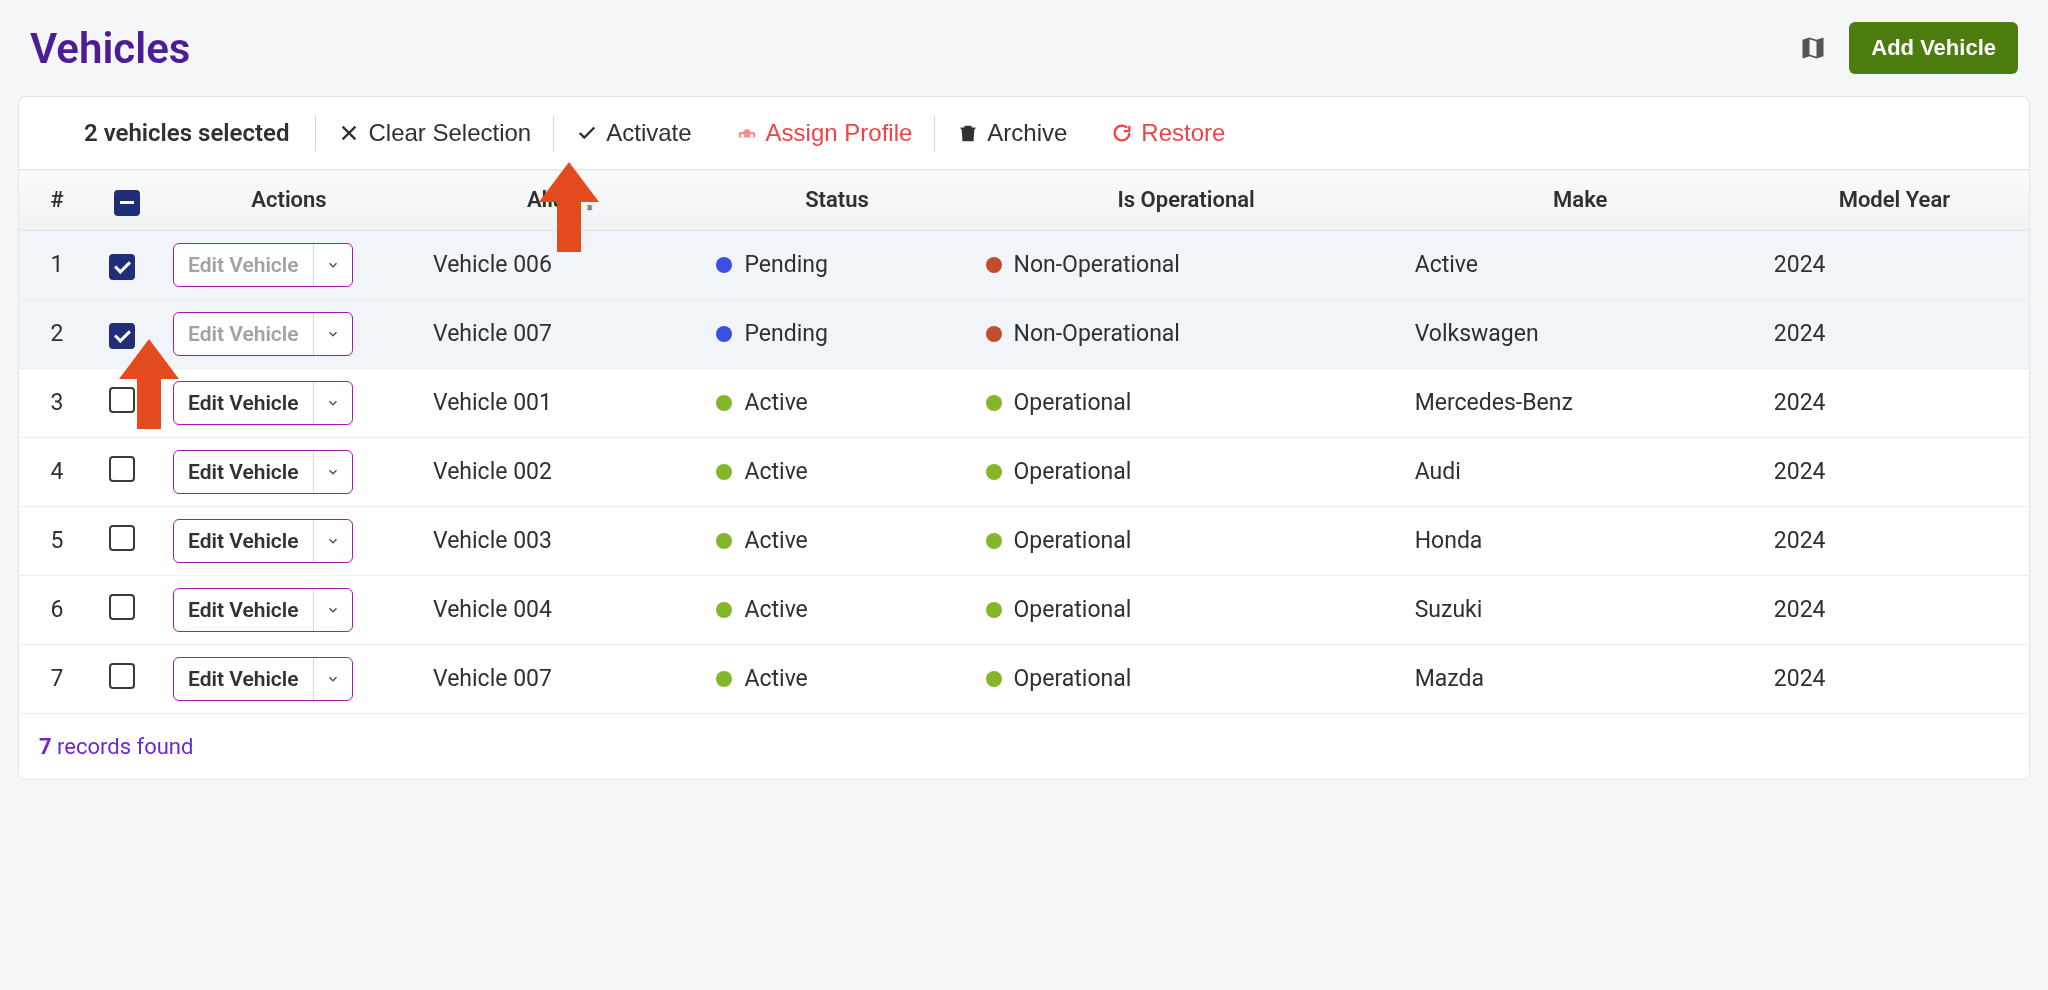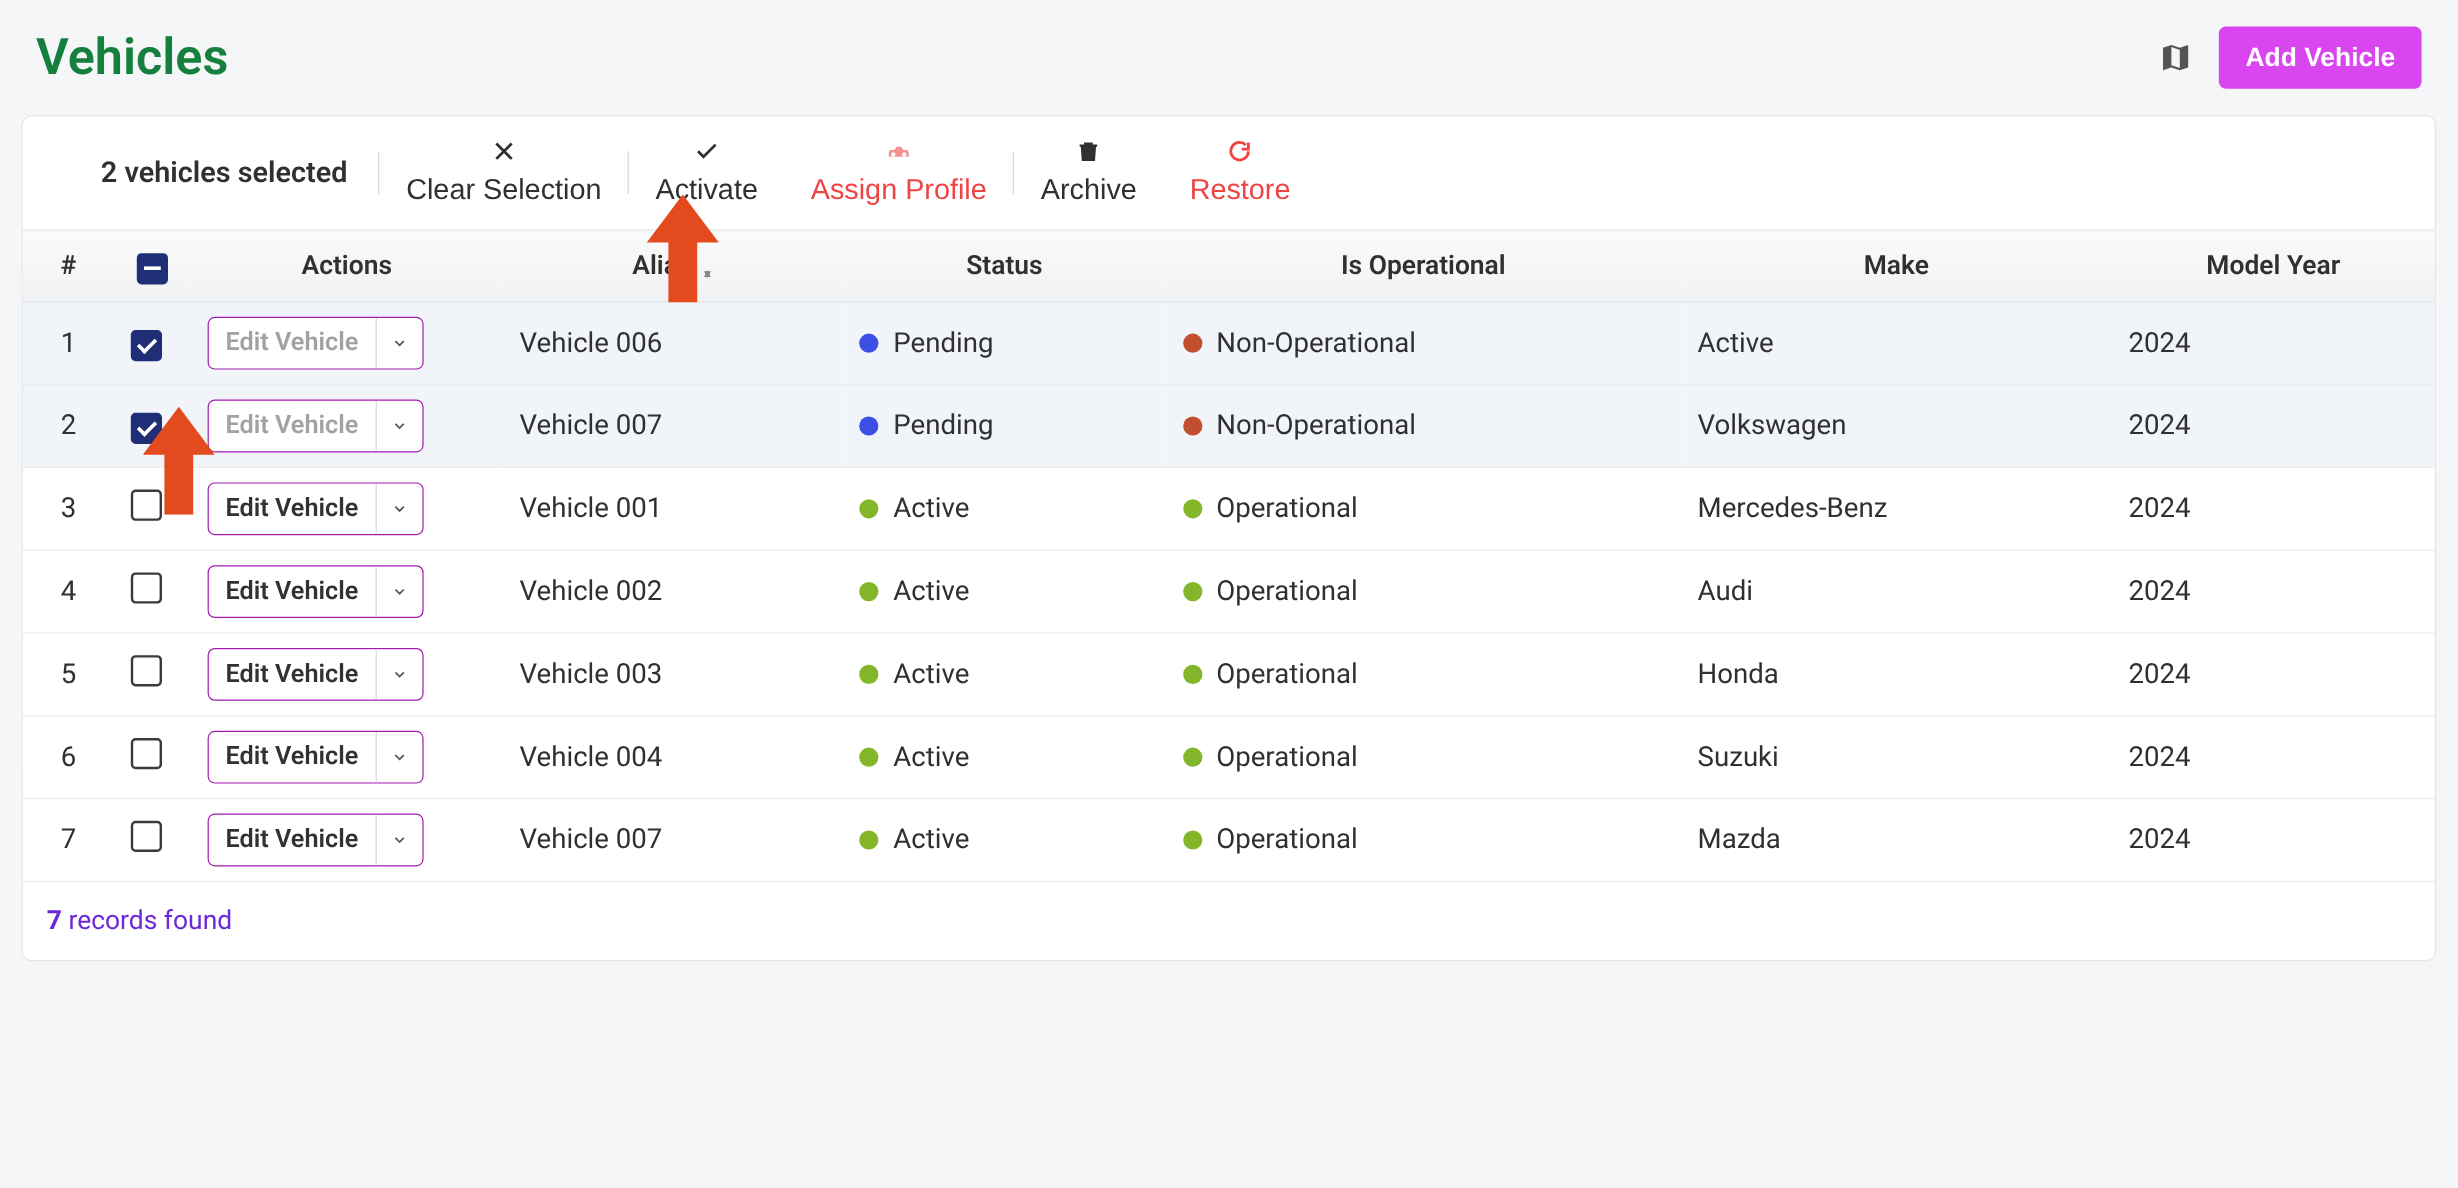--- a/index.html
+++ b/index.html
@@ -12,35 +12,35 @@
     .header-row {
       display: flex;
       align-items: center;
       justify-content: space-between;
       margin-bottom: 22px;
       padding: 0 12px;
     }
     .page-title {
       font-size: 42px;
       font-weight: 600;
-      color: #15803d;
+      color: #4c1d95;
     }
     .header-actions {
       display: flex;
       align-items: center;
       gap: 22px;
     }
     .map-icon {
       width: 28px;
       height: 28px;
       fill: #555;
       cursor: pointer;
     }
     .add-btn {
-      background: #d946ef;
+      background: #4d7c0f;
       color: #fff;
       border: none;
       border-radius: 6px;
       font-size: 22px;
       font-weight: 600;
       padding: 13px 22px;
       cursor: pointer;
     }
     .panel {
       background: #fff;
@@ -71,21 +71,20 @@
       display: flex;
       align-items: center;
       gap: 8px;
       font-size: 24px;
       font-weight: 500;
       color: #303030;
       padding: 0 22px;
       cursor: pointer;
       background: none;
       border: none;
-      flex-direction: column;
     }
     .tool-btn.disabled { color: #ef4444; cursor: default; }
     .tool-btn .ico { width: 22px; height: 22px; flex-shrink: 0; }
     .tool-btn .ico-stroke { fill: none; stroke: currentColor; stroke-width: 2.5; }
     .tool-btn .ico-fill { fill: currentColor; }
 
     table {
       width: 100%;
       border-collapse: collapse;
     }

